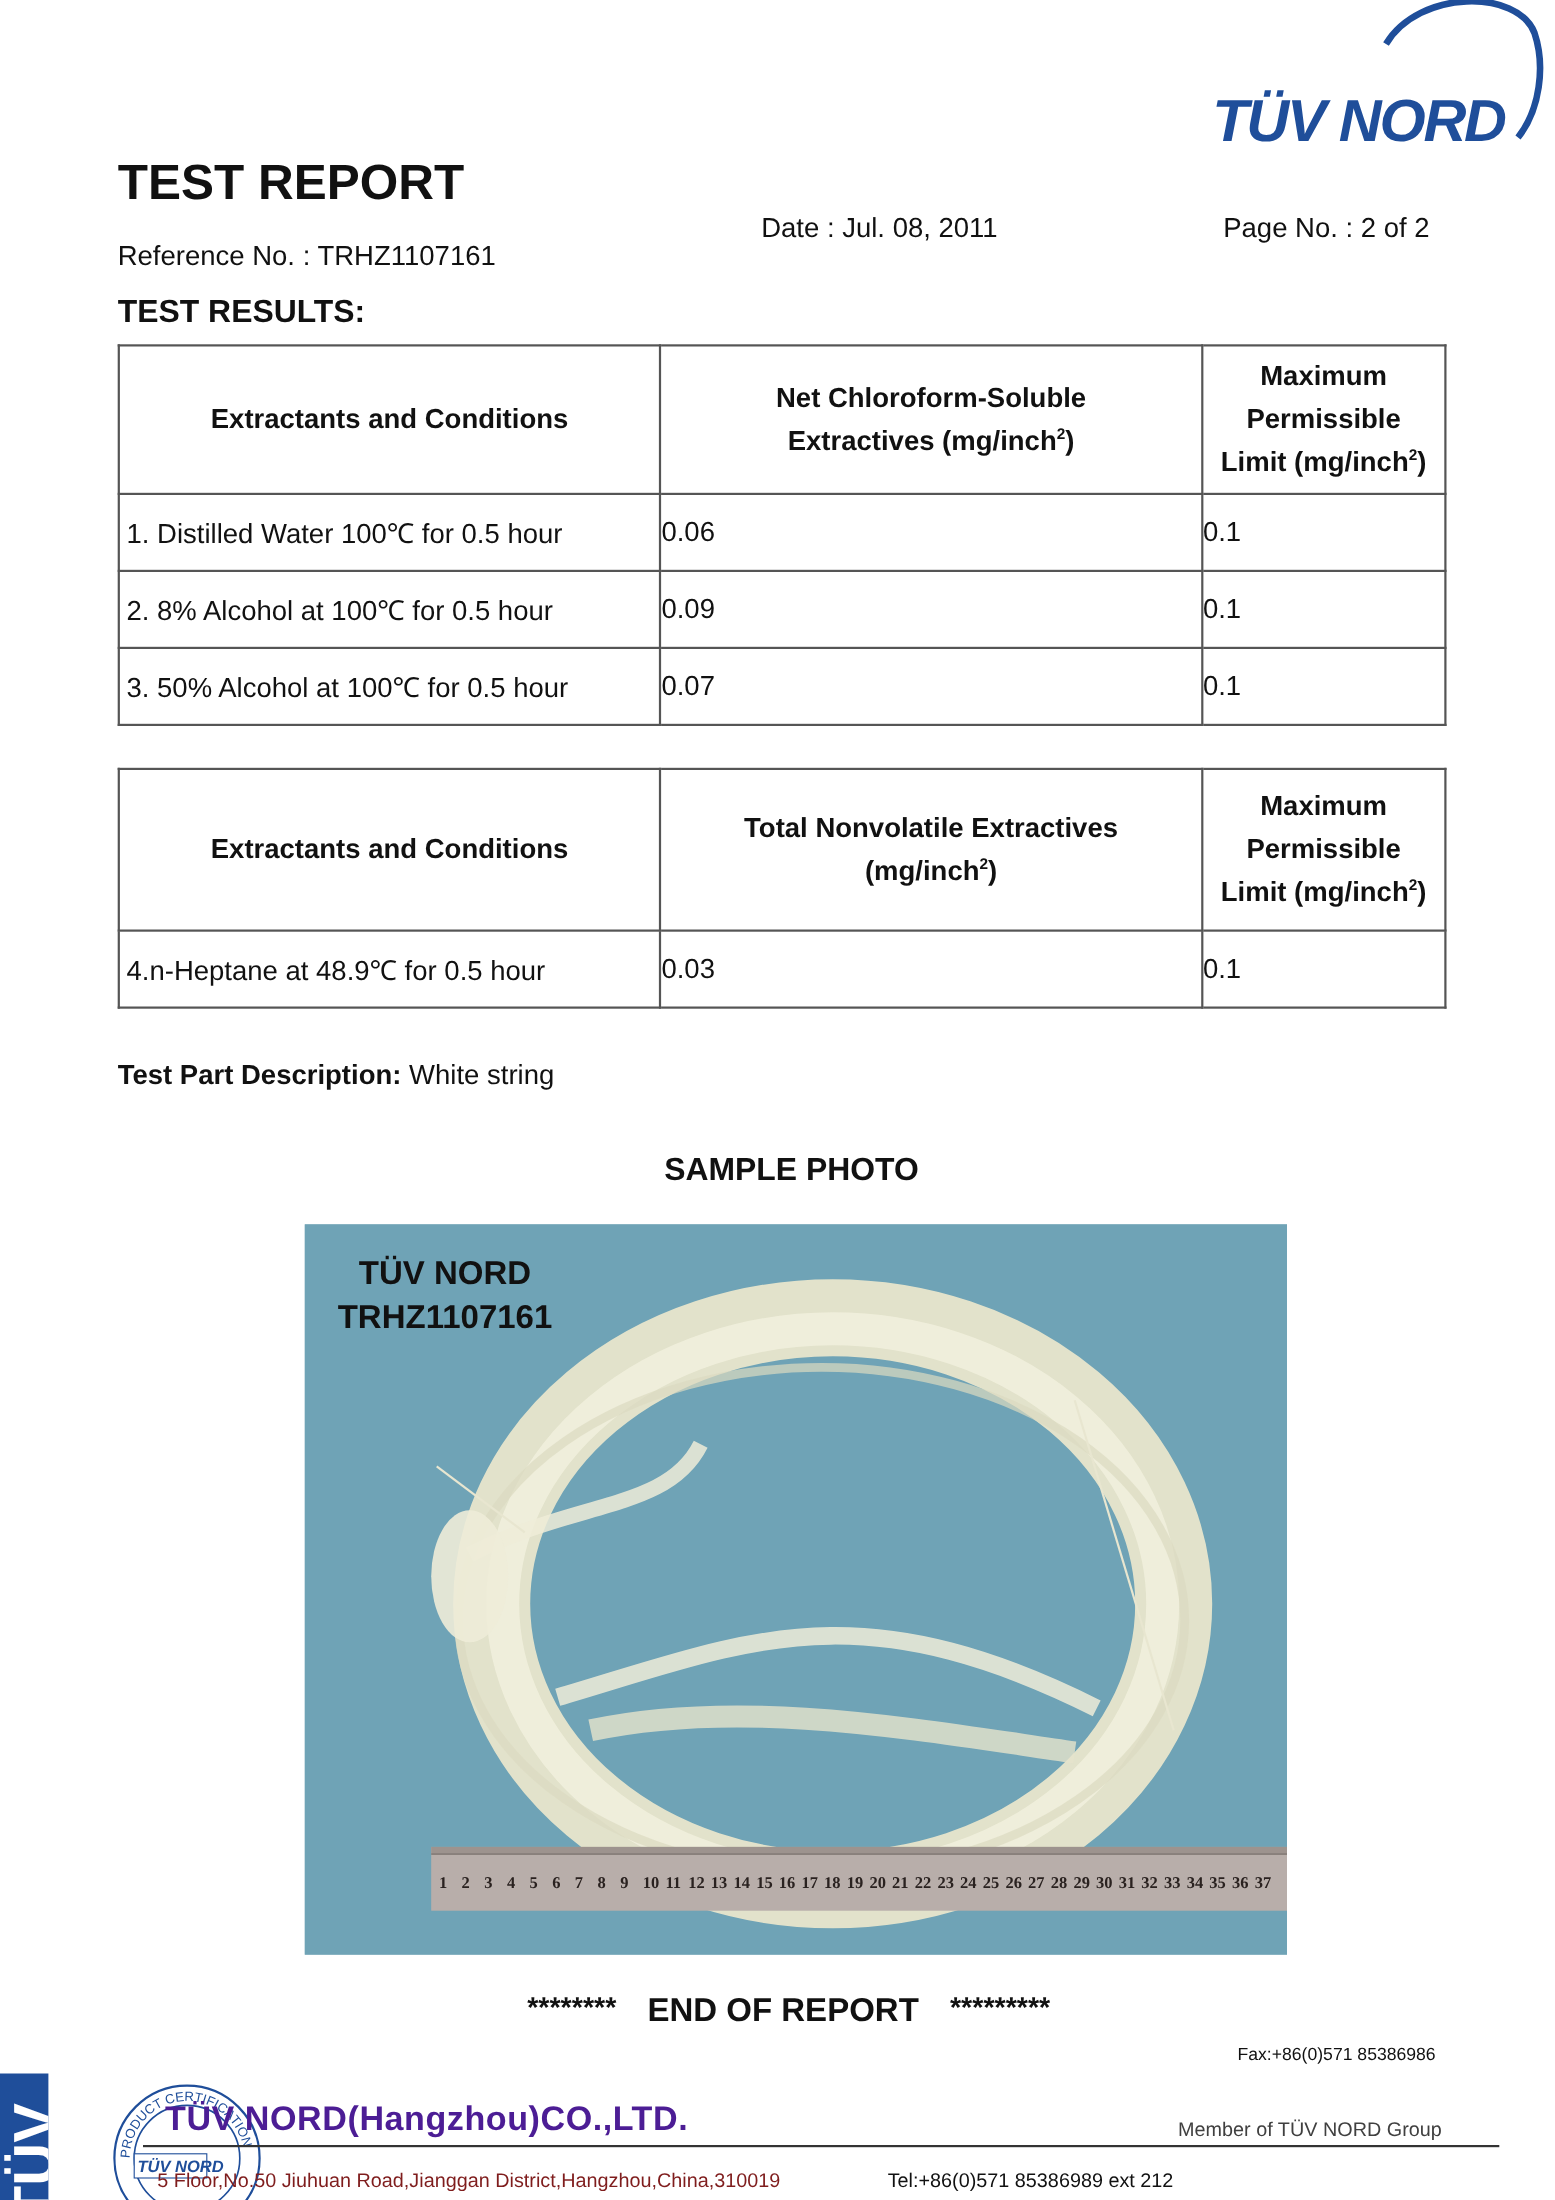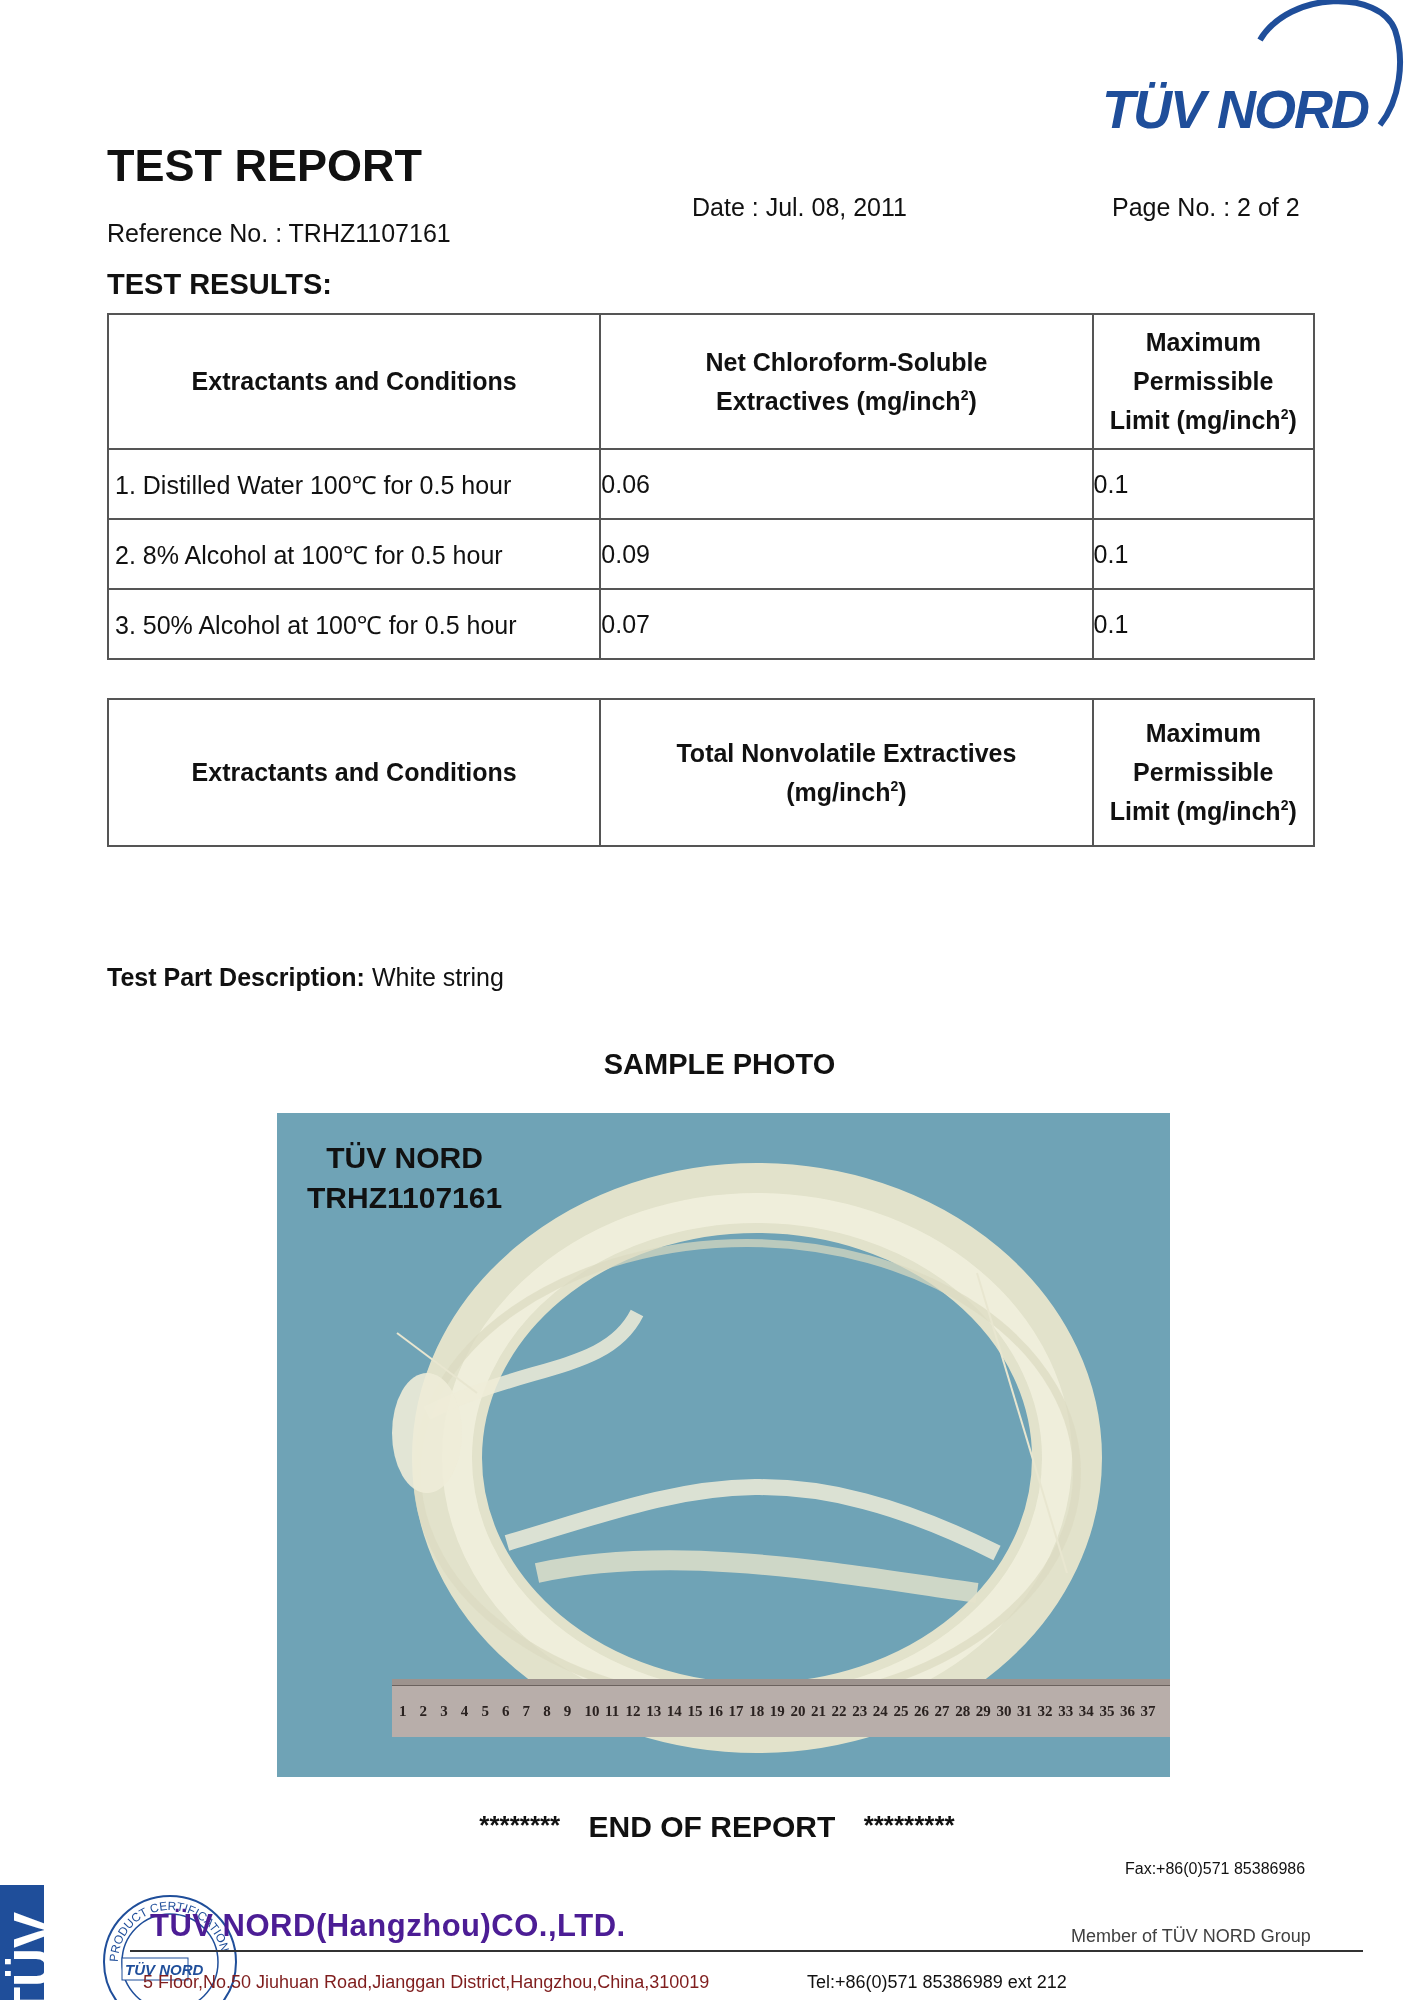--- a/index.html
+++ b/index.html
@@ -112,20 +112,25 @@
     <th class="c2">
       <span>Total Nonvolatile Extractives</span><br>
       <span>(mg/inch</span><sup>2</sup>)
     </th>
     <th class="c3">
       <span>Maximum</span><br>
       <span>Permissible</span><br>
       <span>Limit (mg/inch</span><sup>2</sup>)
     </th>
   </tr>
+  <tr>
+    <td class="cond">4.n-Heptane at 48.9℃  for 0.5 hour</td>
+    <td class="num">0.03</td>
+    <td class="num">0.1</td>
+  </tr>
 </tbody>
   </table>
 
 <div class="desc">
   <b>Test Part Description:</b>
   <span>White string</span>
 </div>
 
 <div class="photo-title"><span>SAMPLE PHOTO</span></div>
 

